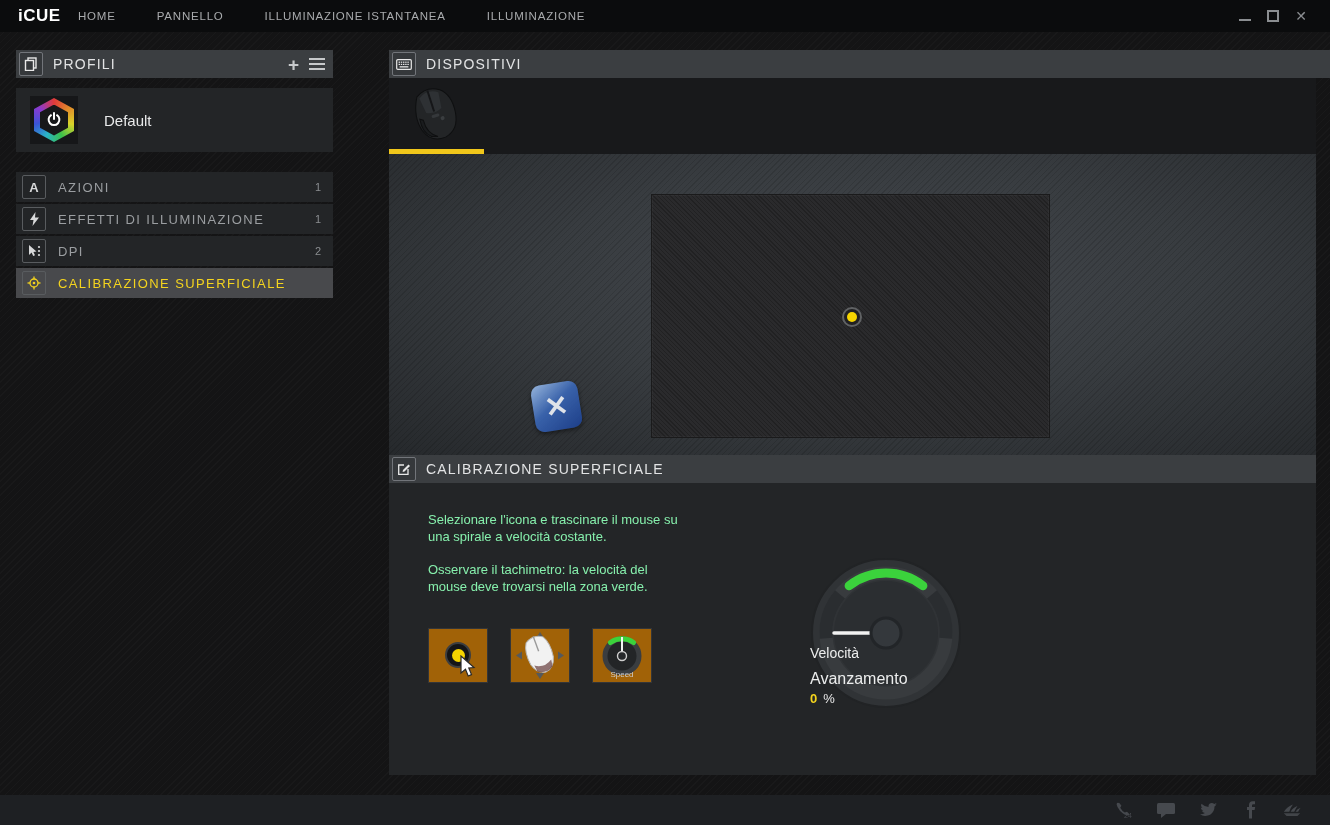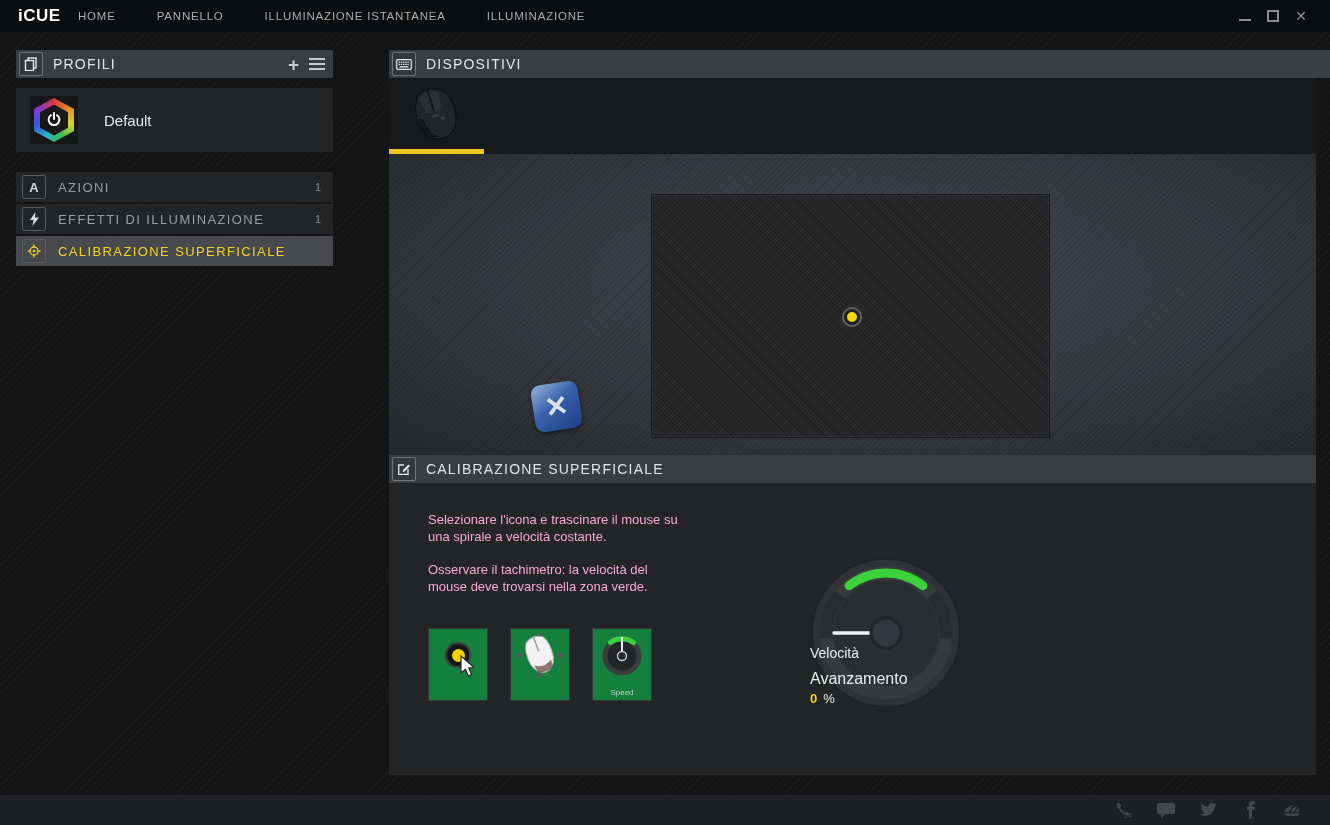--- a/index.html
+++ b/index.html
@@ -98,26 +98,26 @@
   }
   .pad-dot-ring{
     position:absolute; left:190px; top:112px; width:20px; height:20px; border-radius:50%;
     border:2px solid #606264; background:#202022; display:flex; align-items:center; justify-content:center;
   }
   .pad-dot{ width:10px; height:10px; border-radius:50%; background:#f5d400; }
 
   
   .calib-header{ left:389px; top:455px; width:927px; }
   .lower{ position:absolute; left:389px; top:483px; width:927px; height:292px; background:#232527; }
-  .instructions{ position:absolute; left:39px; top:28px; width:252px; font-size:13px; line-height:17px; color:#f9a8d4; }
+  .instructions{ position:absolute; left:39px; top:28px; width:252px; font-size:13px; line-height:17px; color:#86efac; }
   .instructions p{ margin-bottom:16px; }
 
   .tiles{ position:absolute; left:39px; top:145px; display:flex; gap:22px; }
   .tile{
-    width:60px; height:73px; background:#15803d; border:1px solid #333538;
+    width:60px; height:55px; background:#a16207; border:1px solid #333538;
     position:relative; cursor:pointer;
   }
   .t1-ring{ position:absolute; left:16px; top:13px; width:26px; height:26px; border-radius:50%;
     border:2px solid #3c3e40; background:#141517; display:flex; align-items:center; justify-content:center; }
   .t1-dot{ width:13px; height:13px; border-radius:50%; background:#f5d400; }
   .cursor-arrow{ position:absolute; left:30px; top:26px; z-index:5; }
   .t3-label{ position:absolute; left:0; right:0; bottom:3px; text-align:center; font-size:8px; color:#cfcfd0; }
 
   
   .gauge{ position:absolute; left:421px; top:74px; width:152px; height:152px; }
@@ -209,20 +209,32 @@
     <span class="mi-count">1</span>
   </div>
   <div class="menu-item">
     <span class="mi-iconbox">
       <svg width="11" height="14" viewBox="0 0 11 14">
           <path d="M6.5 0 L1 8 H4.5 L3.5 14 L10 5.5 H6 Z" fill="#d8d9da"></path>
         </svg>
     </span>
     <span class="mi-label">EFFETTI DI ILLUMINAZIONE</span>
     <span class="mi-count">1</span>
+  </div>
+  <div class="menu-item">
+    <span class="mi-iconbox">
+      <svg width="14" height="14" viewBox="0 0 14 14">
+        <path d="M2 1 L2 11 L4.6 8.6 L6.2 12 L8 11.2 L6.4 7.9 L9.5 7.6 Z" fill="#d8d9da"></path>
+        <circle cx="12" cy="3" r="1.1" fill="#d8d9da"></circle>
+          <circle cx="12" cy="7" r="1.1" fill="#d8d9da"></circle>
+          <circle cx="12" cy="11" r="1.1" fill="#d8d9da"></circle>
+      </svg>
+    </span>
+    <span class="mi-label">DPI</span>
+    <span class="mi-count">2</span>
   </div>
   <div class="menu-item selected">
     <span class="mi-iconbox">
       <svg width="14" height="14" viewBox="0 0 14 14">
         <circle cx="7" cy="7" r="4" fill="none" stroke="#f4d41e" stroke-width="1.3"></circle>
         <circle cx="7" cy="7" r="1.3" fill="#f4d41e"></circle>
         <line x1="7" y1="0.5" x2="7" y2="3" stroke="#f4d41e" stroke-width="1.3"></line>
         <line x1="7" y1="11" x2="7" y2="13.5" stroke="#f4d41e" stroke-width="1.3"></line>
         <line x1="0.5" y1="7" x2="3" y2="7" stroke="#f4d41e" stroke-width="1.3"></line>
         <line x1="11" y1="7" x2="13.5" y2="7" stroke="#f4d41e" stroke-width="1.3"></line>

